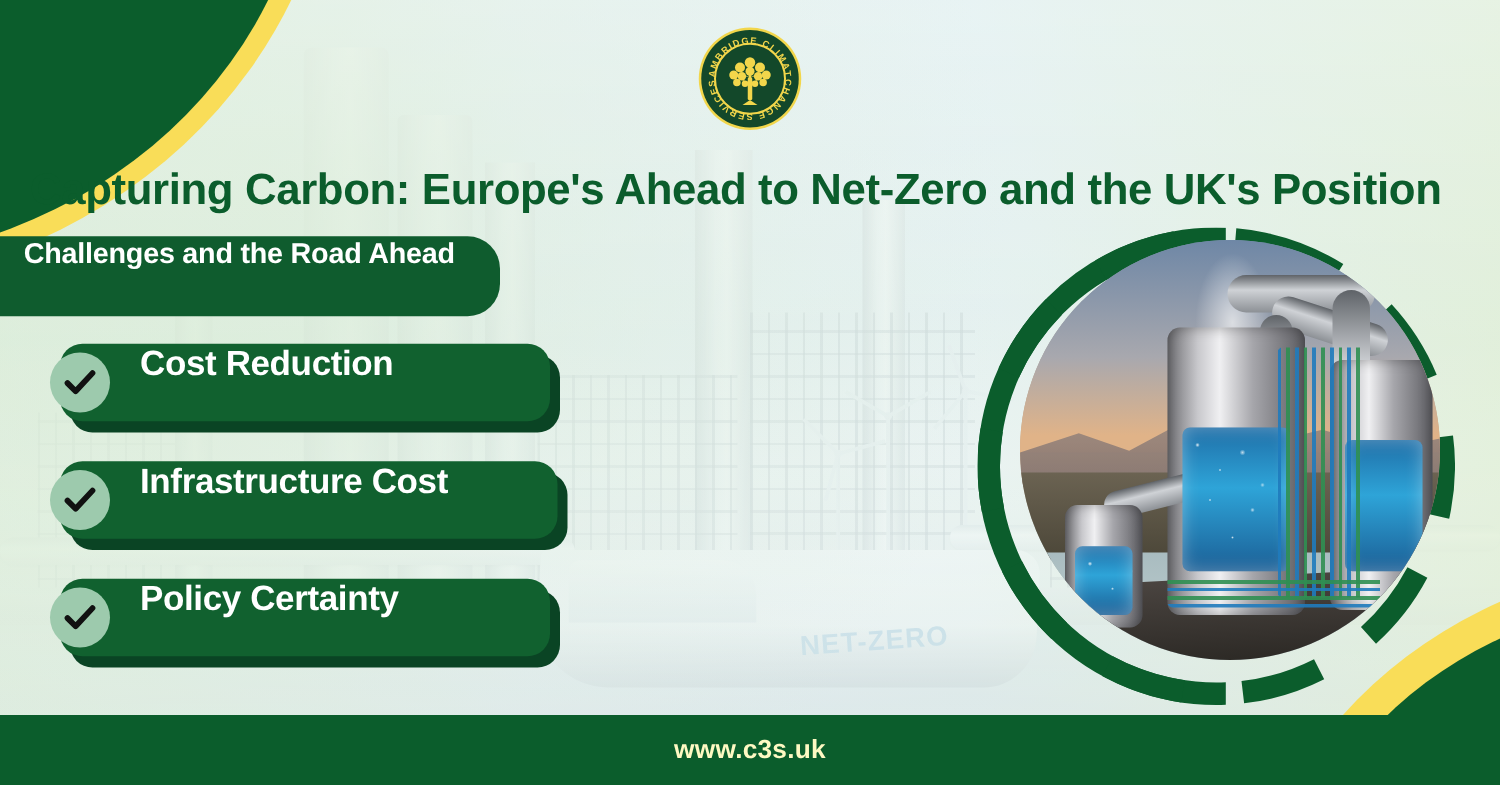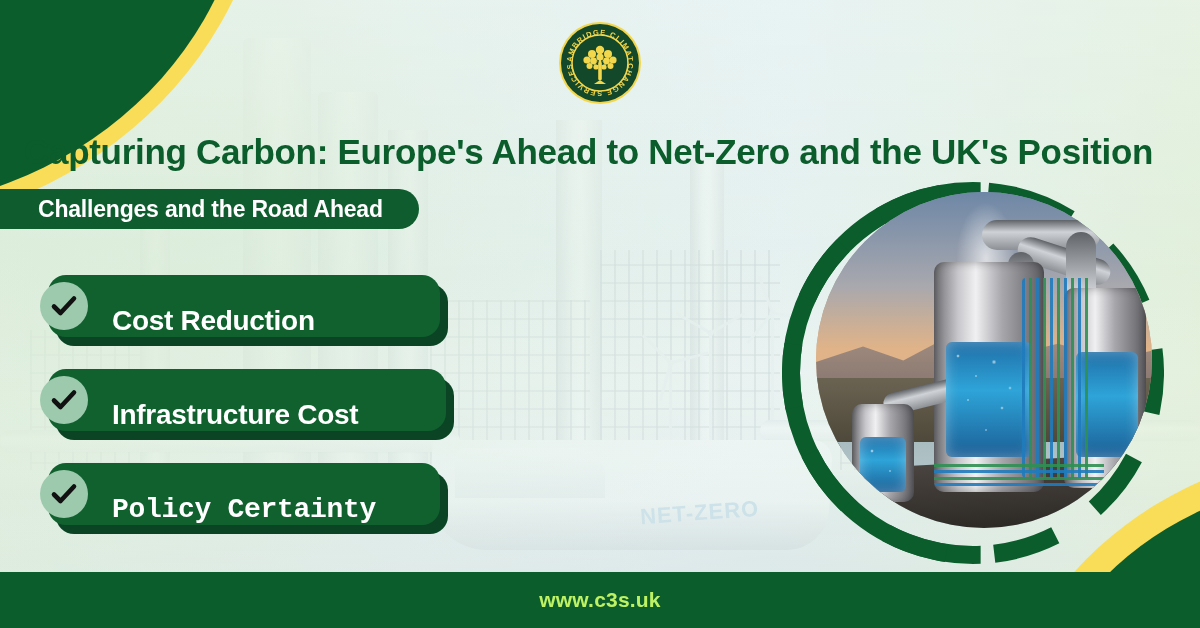--- a/index.html
+++ b/index.html
@@ -109,51 +109,51 @@
   .logo{position:absolute;left:540px;top:18px;width:120px;height:90px;}
   .logo svg{display:block;}
 
   
   .headline{
     position:absolute;left:24px;top:130px;width:1160px;
     color:#0b5d2c;font-size:35px;font-weight:700;line-height:44px;
     letter-spacing:-.3px;white-space:nowrap;
   }
   .subpill{
-    position:absolute;left:0;top:189px;height:40px;
+    position:absolute;left:0;top:189px;height:64px;
     background:#0f5c2e;border-radius:0 26px 26px 0;
-    display:flex;align-items:center;padding:0 36px 0 38px;
+    display:flex;padding:0 36px 0 19px;
   }
   .subpill span{color:#ffffff;font-size:23px;font-weight:700;letter-spacing:-.2px;}
 
   
   .features{position:absolute;left:40px;top:275px;}
   .feature{position:relative;margin-bottom:26px;height:68px;}
   .feature .pill-shadow{
     position:absolute;left:16px;top:9px;height:62px;
     background:#0a4424;border-radius:18px;
   }
   .feature .pill{
     position:absolute;left:8px;top:0;height:62px;
     background:#11612f;border-radius:18px;
-    display:flex;align-items:flex-end;
+    display:flex;align-items:flex-start;
   }
   .feature .pill .label{
     color:#ffffff;font-size:28px;font-weight:700;letter-spacing:-.3px;
     margin-left:64px;margin-right:28px;white-space:nowrap;
   }
   .feature .check{
     position:absolute;left:0;top:7px;width:48px;height:48px;border-radius:50%;
     background:#9dcaad;display:flex;align-items:center;justify-content:center;z-index:3;
   }
   .feature .check svg{display:block;}
 
   
   .f0 .pill,.f0 .pill-shadow{width:392px;}
-  .f2 .pill,.f2 .pill-shadow{width:392px;font-family:Liberation Mono, monospace;}
+  .f2 .pill,.f2 .pill-shadow{width:392px;}
   .f1 .pill,.f1 .pill-shadow{width:398px;}
 
   
   .ring-solid{
     position:absolute;left:782px;top:182px;width:382px;height:382px;
     border-radius:50%;border:18px solid #0b5d2c;
     box-sizing:border-box;
     clip-path:polygon(0 0, 52% 0, 52% 100%, 0 100%);
   }
   .ring-dashed{
@@ -245,21 +245,21 @@
   .photo-circle .steam{
     position:absolute;left:140px;top:10px;width:60px;height:70px;
     background:radial-gradient(ellipse at 50% 80%, rgba(255,255,255,.65), rgba(255,255,255,0) 70%);
   }
 
   
   .footer{
     position:absolute;left:0;bottom:0;width:1200px;height:56px;
     background:#0b5d2c;display:flex;align-items:center;justify-content:center;
   }
-  .footer span{color:#bef264;font-size:21px;font-weight:700;letter-spacing:.2px;}
+  .footer span{color:#fef9c3;font-size:21px;font-weight:700;letter-spacing:.2px;}
 </style>
 </head>
 <body>
 
 <div class="canvas">
 
   <div class="bg-photo">
     <div class="tower t6"></div>
     <div class="tower t1"></div>
     <div class="tower t2"></div>

